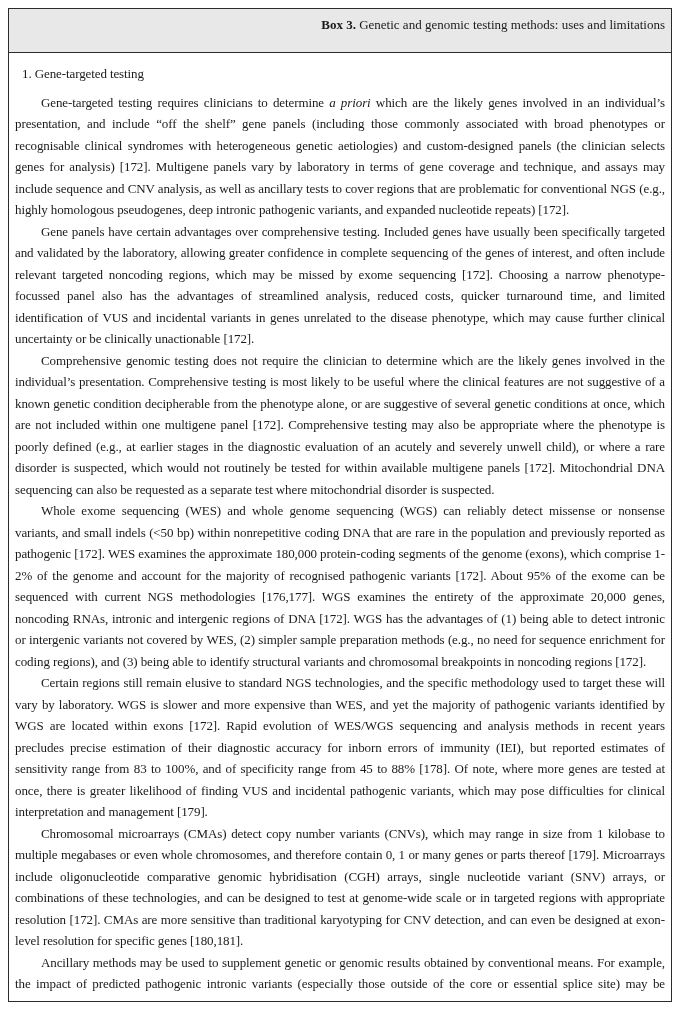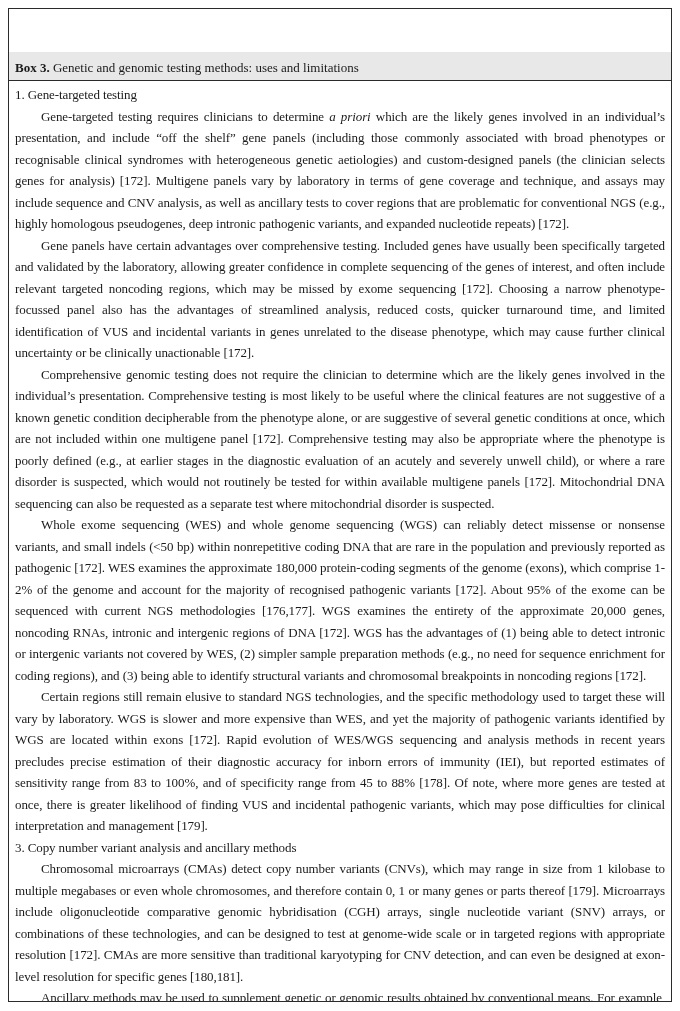--- a/index.html
+++ b/index.html
@@ -21,53 +21,51 @@
   .box{
     position:absolute;left:8px;top:8px;right:8px;bottom:9px;
     border:1.5px solid var(--border);
     box-sizing:border-box;
     display:flex;flex-direction:column;
     background:var(--page-bg);
   }
   .box-header{
     background:var(--header-bg);
     border-bottom:1.5px solid var(--border);
-    text-align:left;
+    text-align:right;
     font-size:13px;
-    padding:8px 6px 4px;
+    padding:8px 6px 19px;
     flex:0 0 auto;
-    margin-top:43px;
   }
   .bold{font-weight:bold;}
   .box-body{
     flex:1 1 auto;
     padding:3px 6px 0 6px;
     font-size:13px;
     line-height:21.5px;
     letter-spacing:-0.1px;
     text-align:justify;
     overflow:hidden;
   }
-  .section-heading{margin:0;text-indent:0;}
+  .section-heading{margin:7px;text-indent:0;}
   p.para{margin:0;text-indent:26px;}
   .it{font-style:italic;}
 </style>
 </head>
 <body>
 
 <div class="page">
   <div class="box">
     <div class="box-header">
       <span class="bold">Box 3.</span><span> Genetic and genomic testing methods: uses and limitations</span>
     </div>
     <div class="box-body" id="box-body">
         <div class="section-heading">1. Gene-targeted testing</div>
         <p class="para"><span>Gene-targeted testing requires clinicians to determine </span><span class="it">a priori</span><span> which are the likely genes involved in an individual’s presentation, and include “off the shelf” gene panels (including those commonly associated with broad phenotypes or recognisable clinical syndromes with heterogeneous genetic aetiologies) and custom-designed panels (the clinician selects genes for analysis) [172]. Multigene panels vary by laboratory in terms of gene coverage and technique, and assays may include sequence and CNV analysis, as well as ancillary tests to cover regions that are problematic for conventional NGS (e.g., highly homologous pseudogenes, deep intronic pathogenic variants, and expanded nucleotide repeats) [172].</span></p>
         <p class="para"><span>Gene panels have certain advantages over comprehensive testing. Included genes have usually been specifically targeted and validated by the laboratory, allowing greater confidence in complete sequencing of the genes of interest, and often include relevant targeted noncoding regions, which may be missed by exome sequencing [172]. Choosing a narrow phenotype-focussed panel also has the advantages of streamlined analysis, reduced costs, quicker turnaround time, and limited identification of VUS and incidental variants in genes unrelated to the disease phenotype, which may cause further clinical uncertainty or be clinically unactionable [172].</span></p>
         <p class="para"><span>Comprehensive genomic testing does not require the clinician to determine which are the likely genes involved in the individual’s presentation. Comprehensive testing is most likely to be useful where the clinical features are not suggestive of a known genetic condition decipherable from the phenotype alone, or are suggestive of several genetic conditions at once, which are not included within one multigene panel [172]. Comprehensive testing may also be appropriate where the phenotype is poorly defined (e.g., at earlier stages in the diagnostic evaluation of an acutely and severely unwell child), or where a rare disorder is suspected, which would not routinely be tested for within available multigene panels [172]. Mitochondrial DNA sequencing can also be requested as a separate test where mitochondrial disorder is suspected.</span></p>
         <p class="para"><span>Whole exome sequencing (WES) and whole genome sequencing (WGS) can reliably detect missense or nonsense variants, and small indels (&lt;50 bp) within nonrepetitive coding DNA that are rare in the population and previously reported as pathogenic [172]. WES examines the approximate 180,000 protein-coding segments of the genome (exons), which comprise 1-2% of the genome and account for the majority of recognised pathogenic variants [172]. About 95% of the exome can be sequenced with current NGS methodologies [176,177]. WGS examines the entirety of the approximate 20,000 genes, noncoding RNAs, intronic and intergenic regions of DNA [172]. WGS has the advantages of (1) being able to detect intronic or intergenic variants not covered by WES, (2) simpler sample preparation methods (e.g., no need for sequence enrichment for coding regions), and (3) being able to identify structural variants and chromosomal breakpoints in noncoding regions [172].</span></p>
         <p class="para"><span>Certain regions still remain elusive to standard NGS technologies, and the specific methodology used to target these will vary by laboratory. WGS is slower and more expensive than WES, and yet the majority of pathogenic variants identified by WGS are located within exons [172]. Rapid evolution of WES/WGS sequencing and analysis methods in recent years precludes precise estimation of their diagnostic accuracy for inborn errors of immunity (IEI), but reported estimates of sensitivity range from 83 to 100%, and of specificity range from 45 to 88% [178]. Of note, where more genes are tested at once, there is greater likelihood of finding VUS and incidental pathogenic variants, which may pose difficulties for clinical interpretation and management [179].</span></p>
-        <div class="section-heading">3. Copy number variant analysis and ancillary methods</div>
         <p class="para"><span>Chromosomal microarrays (CMAs) detect copy number variants (CNVs), which may range in size from 1 kilobase to multiple megabases or even whole chromosomes, and therefore contain 0, 1 or many genes or parts thereof [179]. Microarrays include oligonucleotide comparative genomic hybridisation (CGH) arrays, single nucleotide variant (SNV) arrays, or combinations of these technologies, and can be designed to test at genome-wide scale or in targeted regions with appropriate resolution [172]. CMAs are more sensitive than traditional karyotyping for CNV detection, and can even be designed at exon-level resolution for specific genes [180,181].</span></p>
         <p class="para"><span>Ancillary methods may be used to supplement genetic or genomic results obtained by conventional means. For example, the impact of predicted pathogenic intronic variants (especially those outside of the core or essential splice site) may be confirmed by RNA analysis, as missplicing may lead to complete or partial exon skipping or inclusion of intronic sequence in mature mRNA, with deleterious consequences [170].</span></p>
       </div>
   </div>
 </div>
 
 </body></html>

